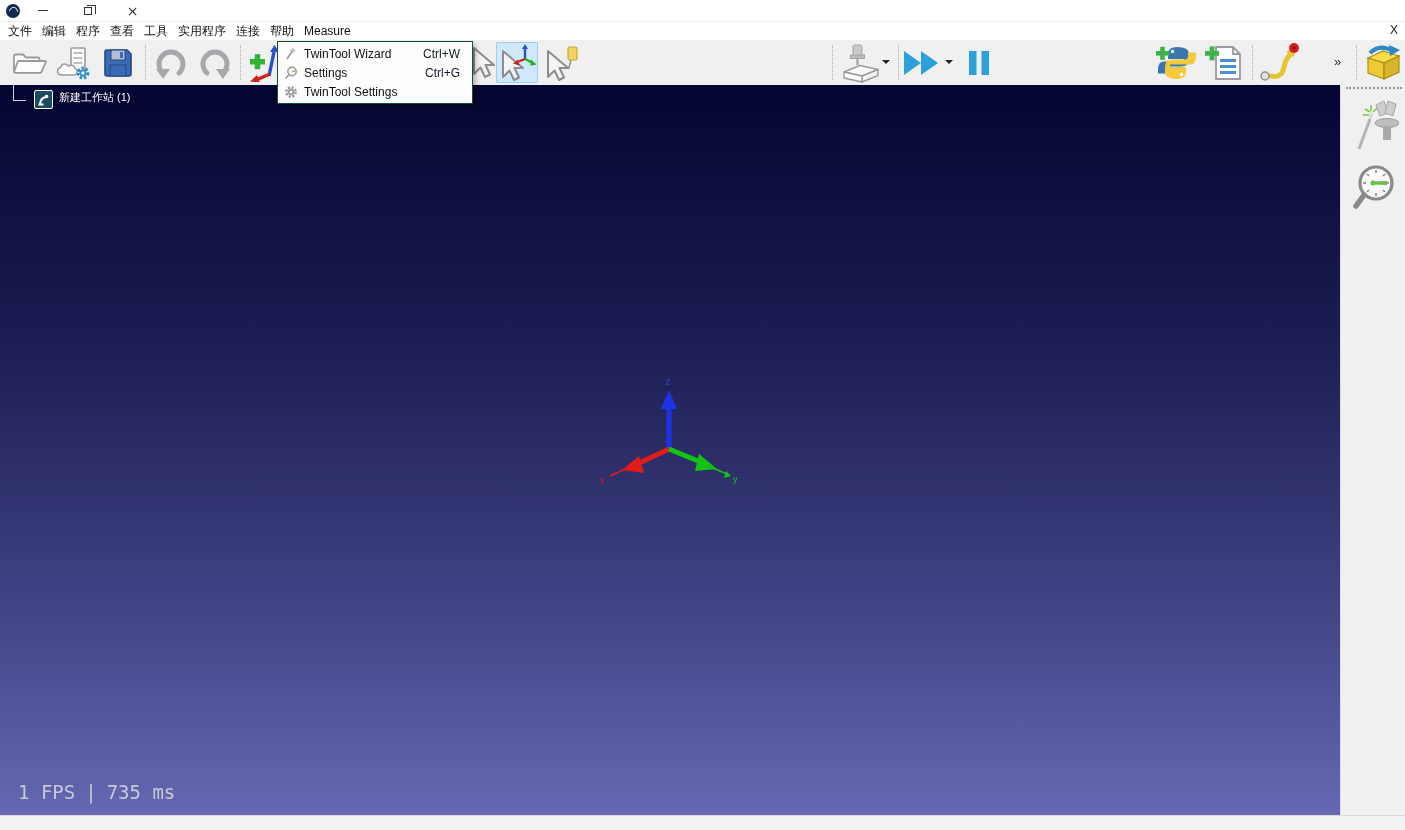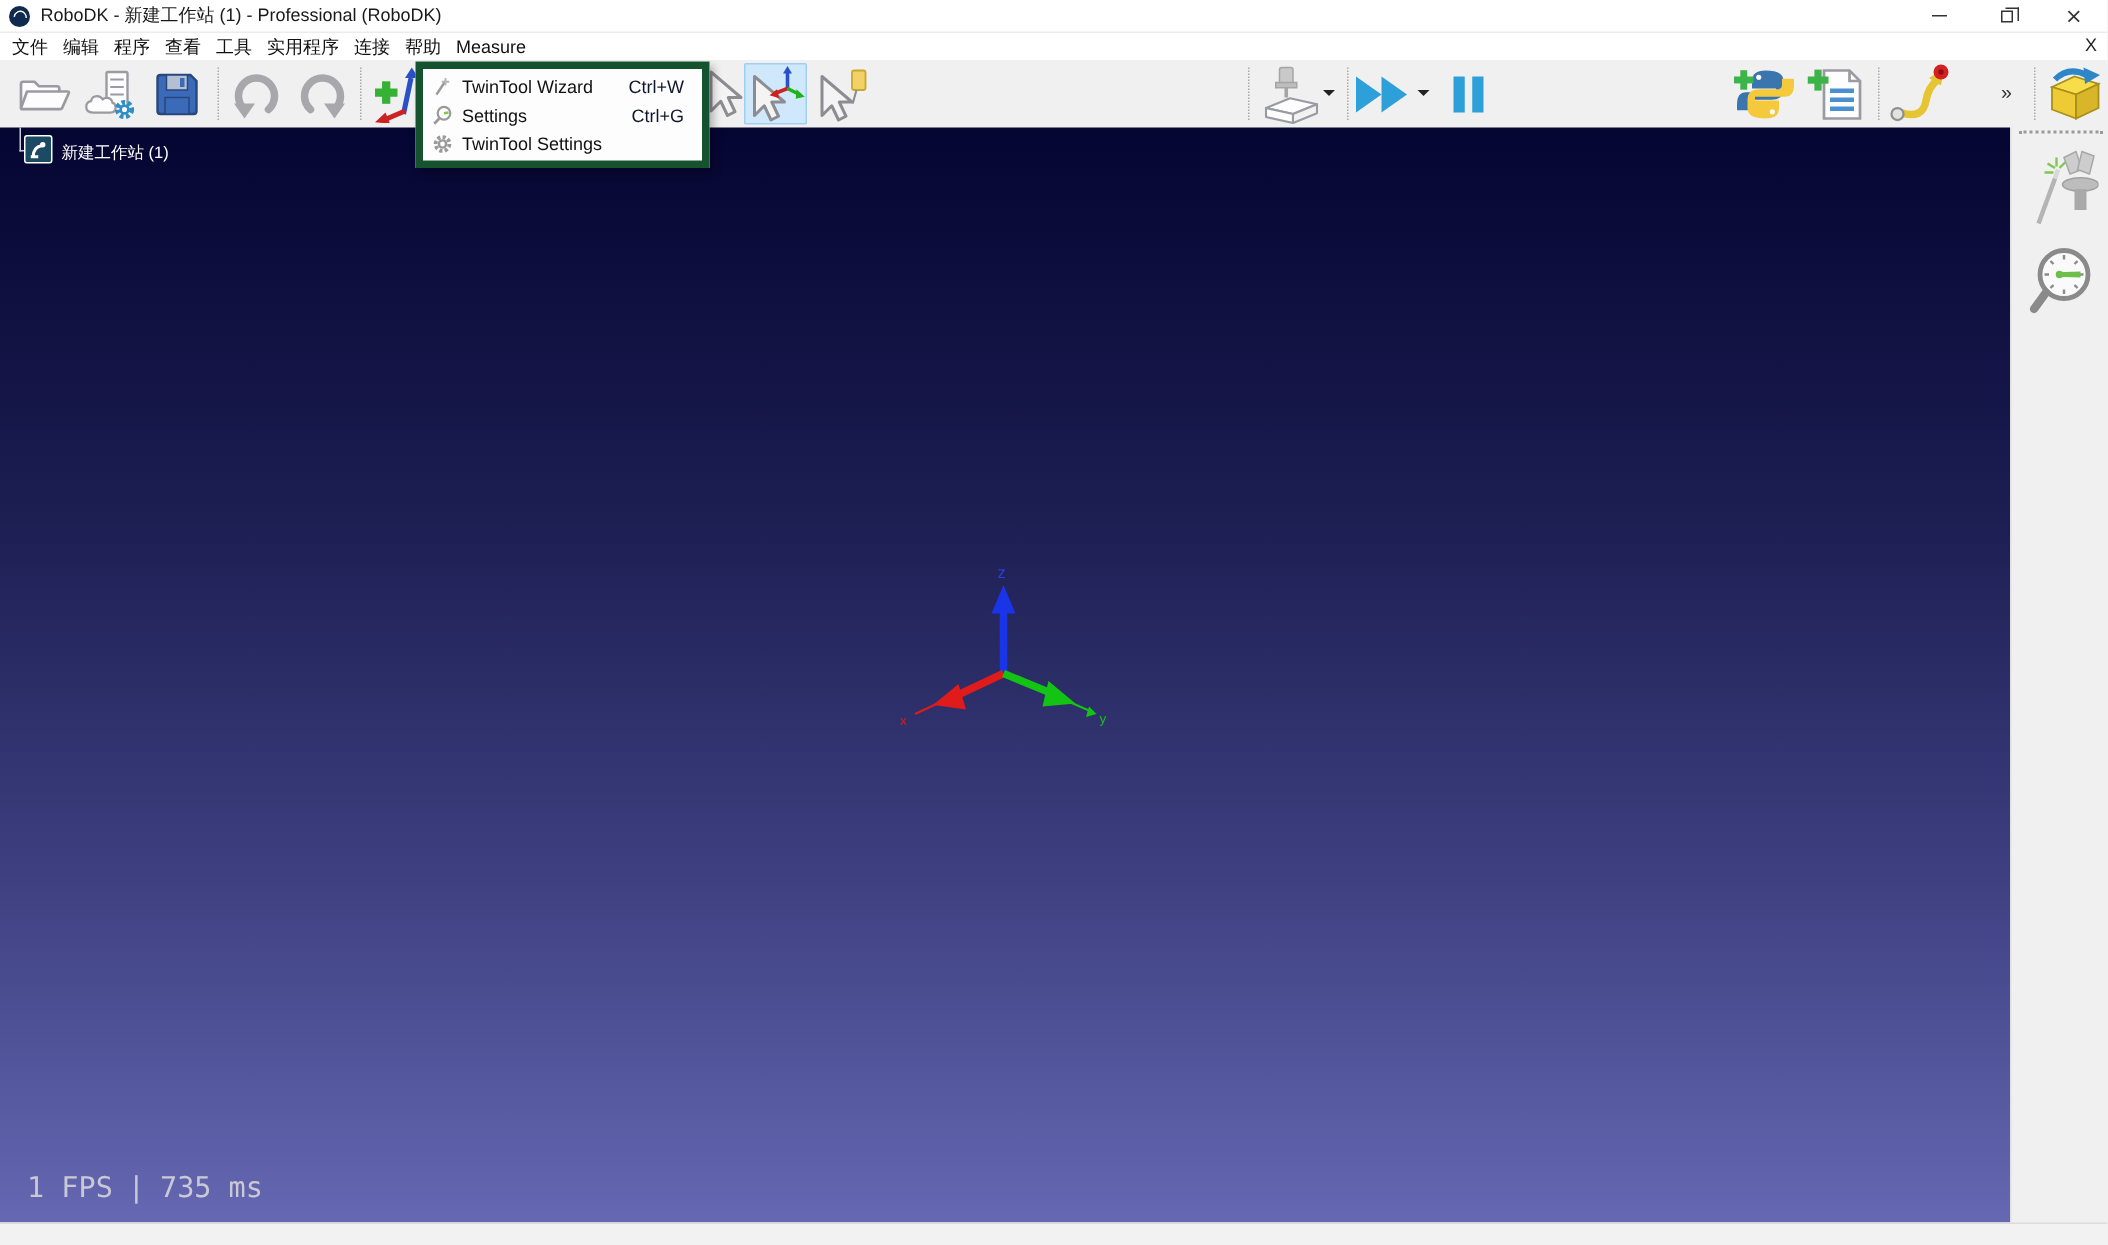--- a/index.html
+++ b/index.html
@@ -59,39 +59,39 @@
   .tb-caret {
     position: absolute; top: 20px; width: 0; height: 0;
     border-left: 4px solid transparent; border-right: 4px solid transparent;
     border-top: 4px solid #222;
   }
   .tb-overflow { position: absolute; top: 14px; left: 1334px; font-size: 13px; color: #333; letter-spacing: -1px; }
 
   
   .dropdown {
     position: absolute; left: 277px; top: 41px; width: 196px;
-    background: #fdfdfd; border: 5px solid #14532d;
+    background: #fdfdfd; border: 1px solid #14532d;
     box-shadow: 3px 3px 5px rgba(0,0,0,0.25);
     z-index: 100; padding: 2px 0;
   }
   .dd-item { height: 19px; display: flex; align-items: center; font-size: 12px; color: #111; }
   .dd-icon { width: 26px; display: flex; align-items: center; justify-content: center; flex: 0 0 auto; }
   .dd-label { flex: 1 1 auto; }
   .dd-shortcut { margin-right: 12px; color: #0f172a; }
 
   
   .viewport {
     position: absolute; top: 85px; left: 0; width: 1340px; height: 730px;
     background: linear-gradient(180deg, #050532 0%, #1c1d51 35%, #3d3f80 68%, #6568b2 100%);
   }
   .tree-branch {
     position: absolute; left: 13px; top: 0; width: 13px; height: 16px;
     border-left: 1px solid #c9ced8; border-bottom: 1px solid #c9ced8;
   }
-  .tree-item { position: absolute; left: 16px; top: 5px; display: flex; align-items: flex-end; }
+  .tree-item { position: absolute; left: 34px; top: 5px; display: flex; align-items: flex-start; }
   .tree-icon {
     width: 19px; height: 19px; border: 1px solid #ffffff; border-radius: 2px;
     background: #1d4a63; display: flex; align-items: center; justify-content: center;
   }
   .tree-label { color: #ffffff; font-size: 11px; margin-left: 6px; }
   .axes-svg { position: absolute; left: 595px; top: 290px; }
   .statusbar-text {
     position: absolute; left: 18px; bottom: 12px;
     font-family: "DejaVu Sans Mono", monospace; font-size: 19px; color: #c9c9d6;
   }
@@ -110,21 +110,20 @@
   .bottom-strip {
     position: absolute; top: 815px; left: 0; width: 1405px; height: 15px;
     background: #f2f2f2; border-top: 1px solid #dcdcdc;
   }
 </style>
 </head>
 <body>
 
 <div class="titlebar">
   <div class="app-logo"></div>
-  <div class="titlebar-text">RoboDK - 新建工作站 (1) - Professional (RoboDK)</div>
   <div class="win-controls">
     <div class="win-btn">
         <div class="glyph-min"></div>
       </div>
     <div class="win-btn">
         <div class="glyph-restore"></div>
       </div>
     <div class="win-btn">
         <div class="glyph-close">×</div>
       </div>

